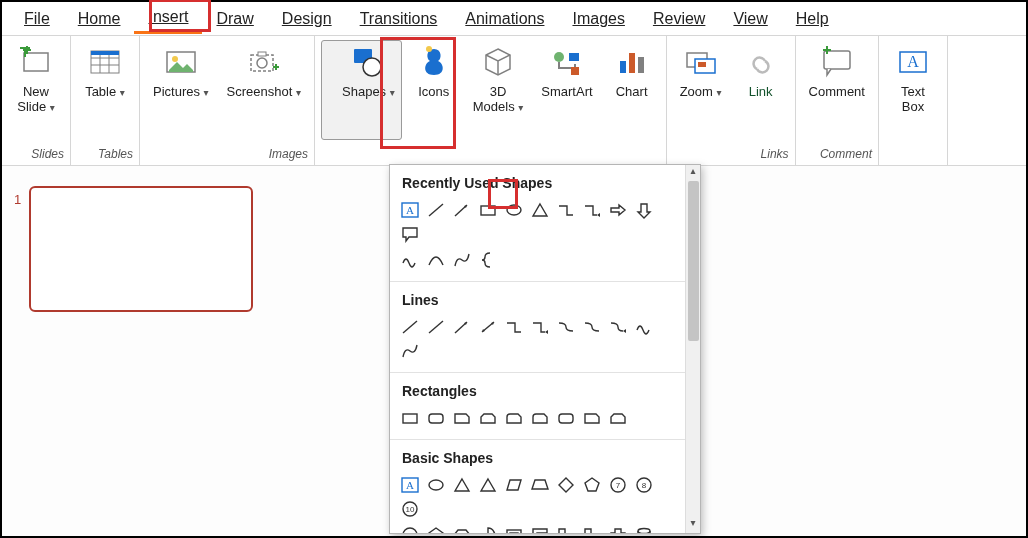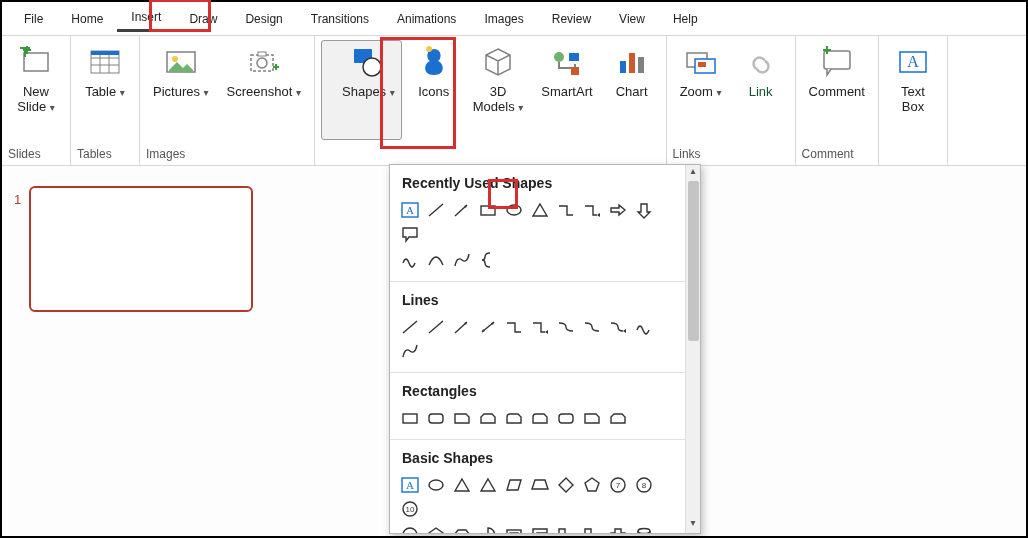--- a/index.html
+++ b/index.html
@@ -18,24 +18,25 @@
   .menubar {
     display: flex;
     align-items: center;
     height: 34px;
     padding: 0 8px;
     border-bottom: 1px solid #d6d6d6;
   }
   .menu-item {
     padding: 5px 14px;
     cursor: pointer;
-    font-size: 12px;
+    font-size: 16px;
+    text-decoration: underline;
   }
   .menu-item.active {
-    border-bottom: 3px solid #404040;
+    border-bottom: 3px solid #f97316;
   }
   
   .ribbon {
     display: flex;
     height: 130px;
     border-bottom: 1px solid #d6d6d6;
     background: #fff;
   }
   .ribbon-group {
     display: flex;
@@ -44,24 +45,25 @@
     border-right: 1px solid #d6d6d6;
     padding: 4px 6px 2px 6px;
   }
   .ribbon-group-buttons {
     display: flex;
     flex: 1;
     align-items: flex-start;
     gap: 4px;
   }
   .ribbon-group-label {
-    text-align: left;
+    text-align: right;
     font-size: 12px;
     color: #555;
     padding-bottom: 2px;
+    font-style: italic;
   }
   .ribbon-btn {
     display: flex;
     flex-direction: column;
     align-items: center;
     justify-content: flex-start;
     padding: 4px 6px;
     min-width: 56px;
     cursor: pointer;
     border: 1px solid transparent;

